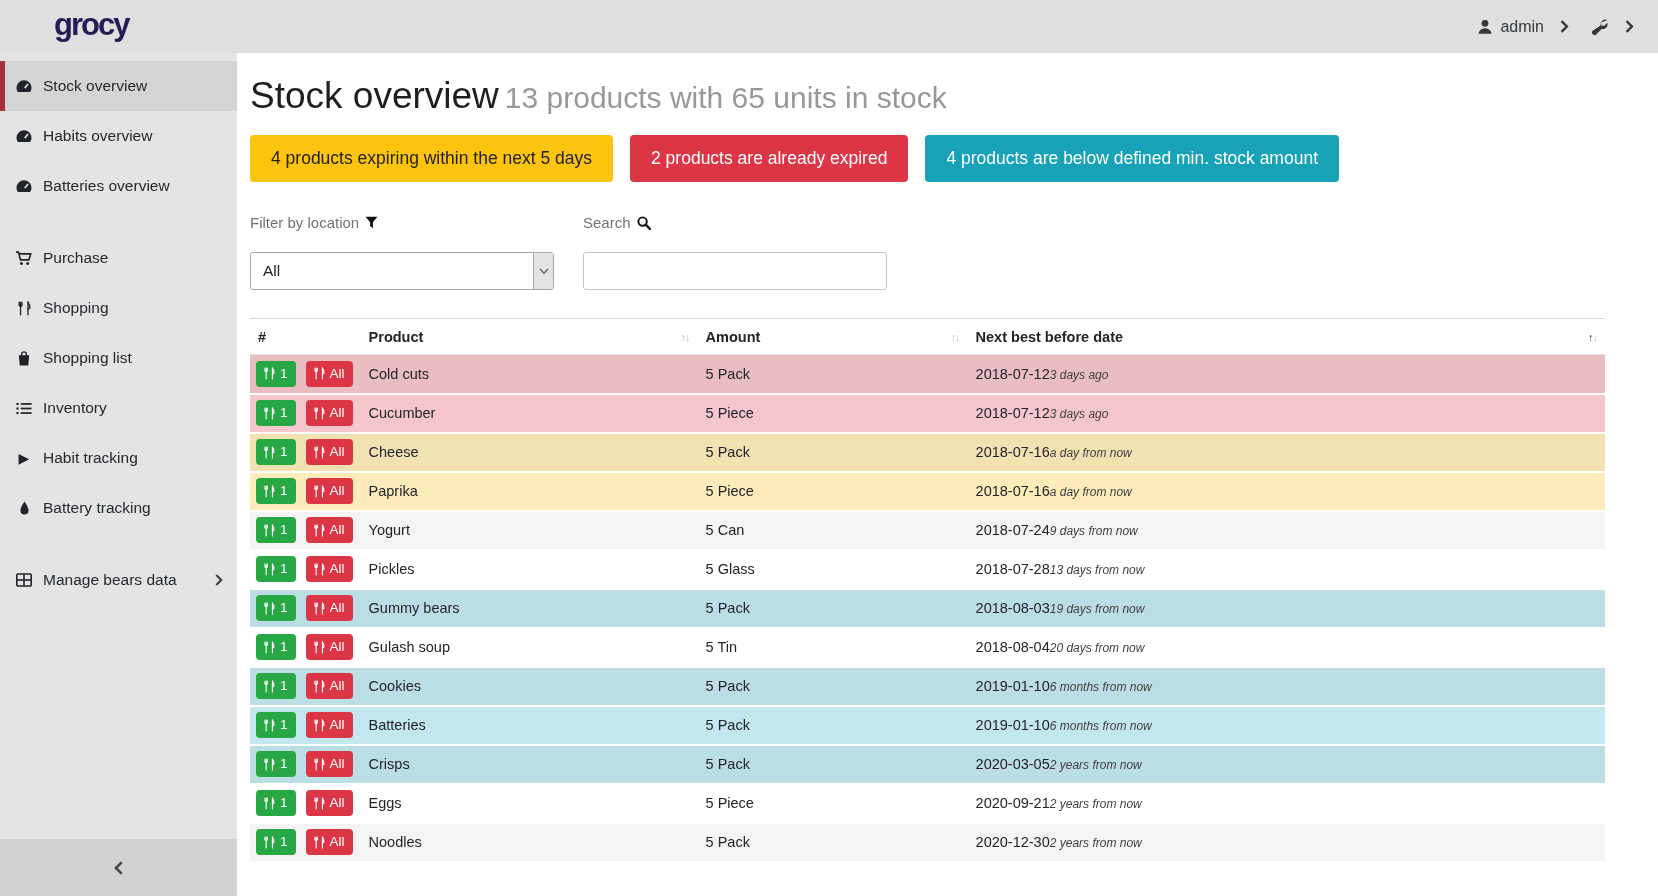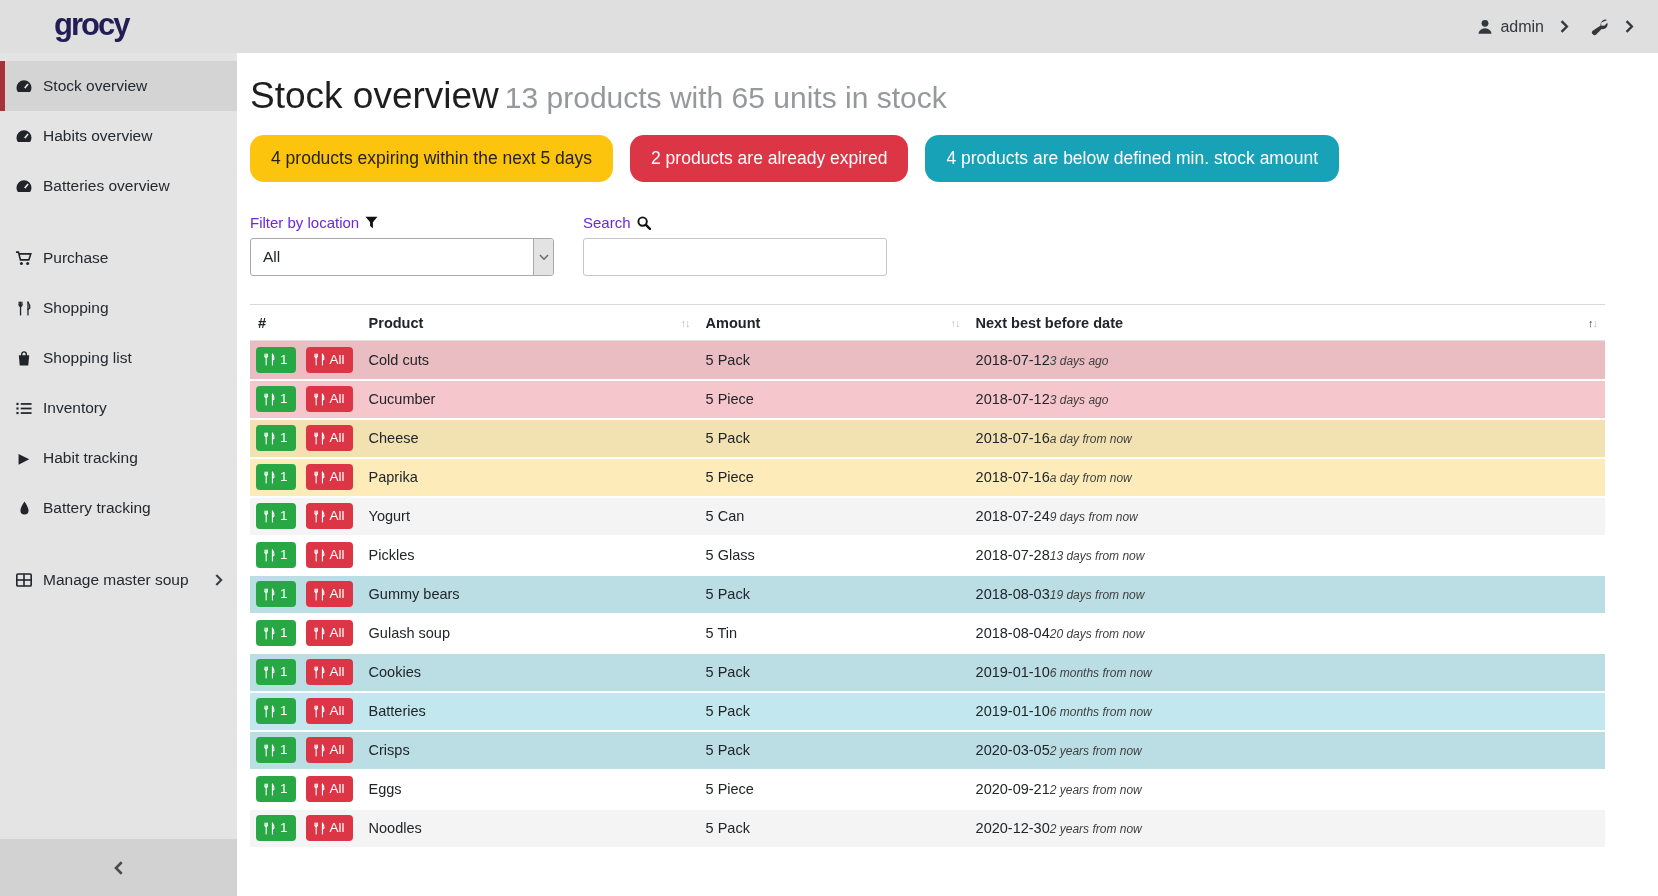--- a/index.html
+++ b/index.html
@@ -23,28 +23,28 @@
   .gap-above { margin-top:22px; }
   .sidebar-footer { position:absolute; bottom:0; left:0; width:100%; height:57px; background:#d2d2d2; display:flex; align-items:center; justify-content:center; cursor:pointer; color:#4a4a4a; }
   .play-glyph { font-size:14px; line-height:1; color:#212529; }
 
   
   .content { position:absolute; top:53px; left:237px; width:1421px; padding:22px 53px 40px 13px; background:#fff; }
   h1.page-title { font-size:37px; font-weight:500; color:#1e1e1e; margin-bottom:18px; }
   h1 .subtitle { font-size:30px; font-weight:400; color:#95999c; margin-left:6px; }
 
   .alerts { display:flex; gap:17px; margin-bottom:32px; }
-  .alert-btn { border:none; border-radius:14px; font-size:17.5px; padding:13px 21px; cursor:pointer; font-family:inherit; }
+  .alert-btn { border:none; border-radius:4px; font-size:17.5px; padding:13px 21px; cursor:pointer; font-family:inherit; }
   .alert-warning { background:#fcc40d; color:#24221a; }
   .alert-danger  { background:#dc3545; color:#fff; }
   .alert-info    { background:#17a2b8; color:#fff; }
 
   .filters { display:flex; gap:29px; margin-bottom:28px; }
   .filter-group { width:304px; }
-  .filter-label { display:flex; align-items:center; gap:6px; font-size:15px; color:#6d28d9; margin-bottom:7px; }
+  .filter-label { display:flex; align-items:center; gap:6px; font-size:15px; color:#737373; margin-bottom:21px; }
   .select-box { display:flex; align-items:center; height:38px; border:1px solid #a9a9a9; border-radius:3px; background:#fff; cursor:pointer; overflow:hidden; }
   .select-value { flex:1; padding-left:12px; font-size:15.5px; color:#212529; }
   .select-arrow { width:20px; align-self:stretch; background:#e3e3e3; border-left:1px solid #a9a9a9; display:flex; align-items:center; justify-content:center; color:#555; }
   .search-input { width:100%; height:38px; border:1px solid #c6c6c6; border-radius:3px; font-size:15.5px; padding:0 10px; font-family:inherit; color:#212529; }
 
   
   table.stock { width:100%; border-collapse:collapse; border-top:1px solid #d9d9d9; }
   thead th { text-align:left; font-size:14.5px; color:#212529; padding:10px 8px 9px 8px; border-bottom:1px solid #e2e2e2; }
   thead th .th-inner { display:flex; align-items:center; justify-content:space-between; }
   .sort-arrows { font-size:11px; letter-spacing:-1px; color:#bfbfbf; cursor:pointer; user-select:none; }
@@ -193,21 +193,21 @@
     </li>
 
     <li class="nav-item gap-above">
       <span class="nico">
         <svg width="16" height="14" viewBox="0 0 14 12">
             <rect x="0.7" y="0.7" width="12.6" height="10.6" rx="1" fill="none" stroke="#212529" stroke-width="1.4"></rect>
             <line x1="7" y1="0.7" x2="7" y2="11.3" stroke="#212529" stroke-width="1.4"></line>
             <line x1="0.7" y1="6" x2="13.3" y2="6" stroke="#212529" stroke-width="1.4"></line>
           </svg>
       </span>
-      <span>Manage master soup</span>
+      <span>Manage bears data</span>
       <span class="nav-chev">
         <svg width="8" height="12" viewBox="0 0 7 11">
             <polyline points="1,1 5.5,5.5 1,10" fill="none" stroke="#3c4146" stroke-width="2"></polyline>
           </svg>
       </span>
     </li>
   </ul>
 
   <div class="sidebar-footer">
     <span>

